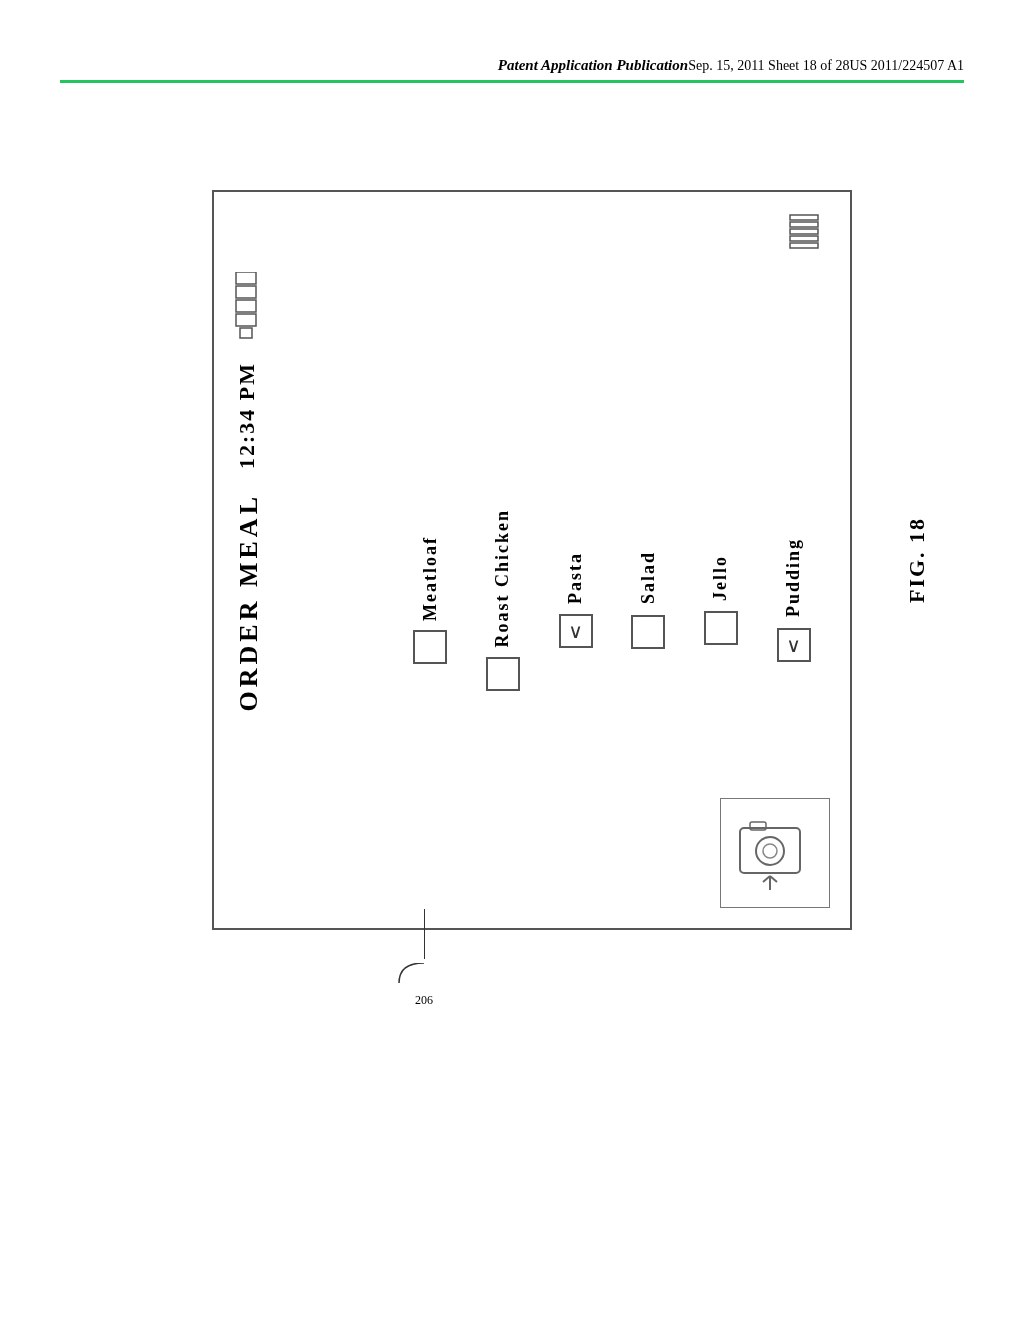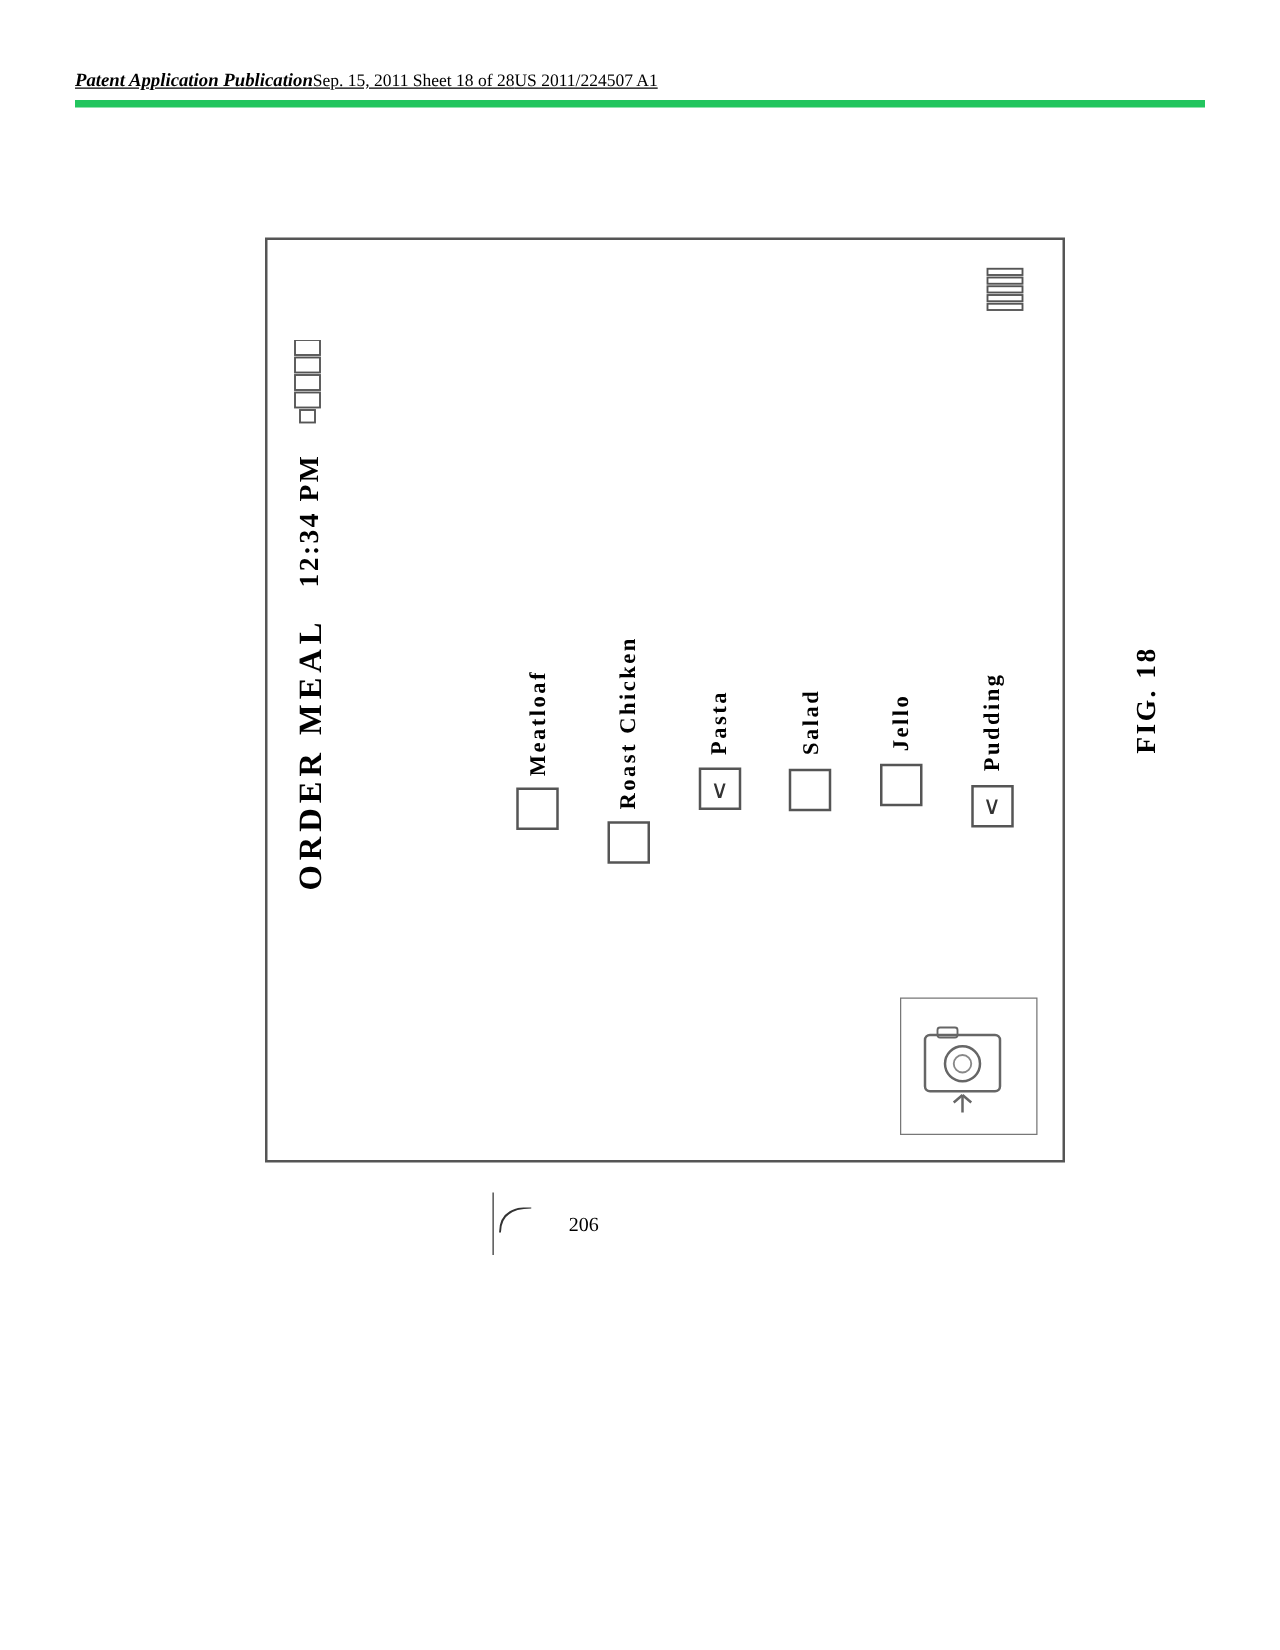--- a/index.html
+++ b/index.html
@@ -13,24 +13,23 @@
     }
 
     
     .header {
       position: absolute;
       top: 40px;
       left: 60px;
       right: 60px;
       display: flex;
       align-items: baseline;
-      justify-content: flex-start;
-      border-bottom: 6px solid #22c55e;
+      justify-content: flex-end;
+      border-bottom: 3px solid #22c55e;
       padding-bottom: 6px;
-      text-decoration: underline;
     }
     .header-left {
       font-size: 15px;
       font-weight: bold;
       font-style: italic;
     }
     .header-center {
       font-size: 14px;
       margin-top: 18px;
     }
@@ -195,22 +194,23 @@
       writing-mode: vertical-rl;
       transform: translateY(-50%) rotate(180deg);
       letter-spacing: 2px;
     }
 
     
     .ref-206 {
       position: absolute;
       bottom: -80px;
       left: 180px;
-      font-size: 16px;
-      display: flex;
+      font-size: 12px;
+      display: flex;
+      flex-direction: column;
       align-items: center;
     }
 
     .ref-line {
       width: 1px;
       height: 50px;
       background: #333;
       margin-bottom: 4px;
     }
   </style>

